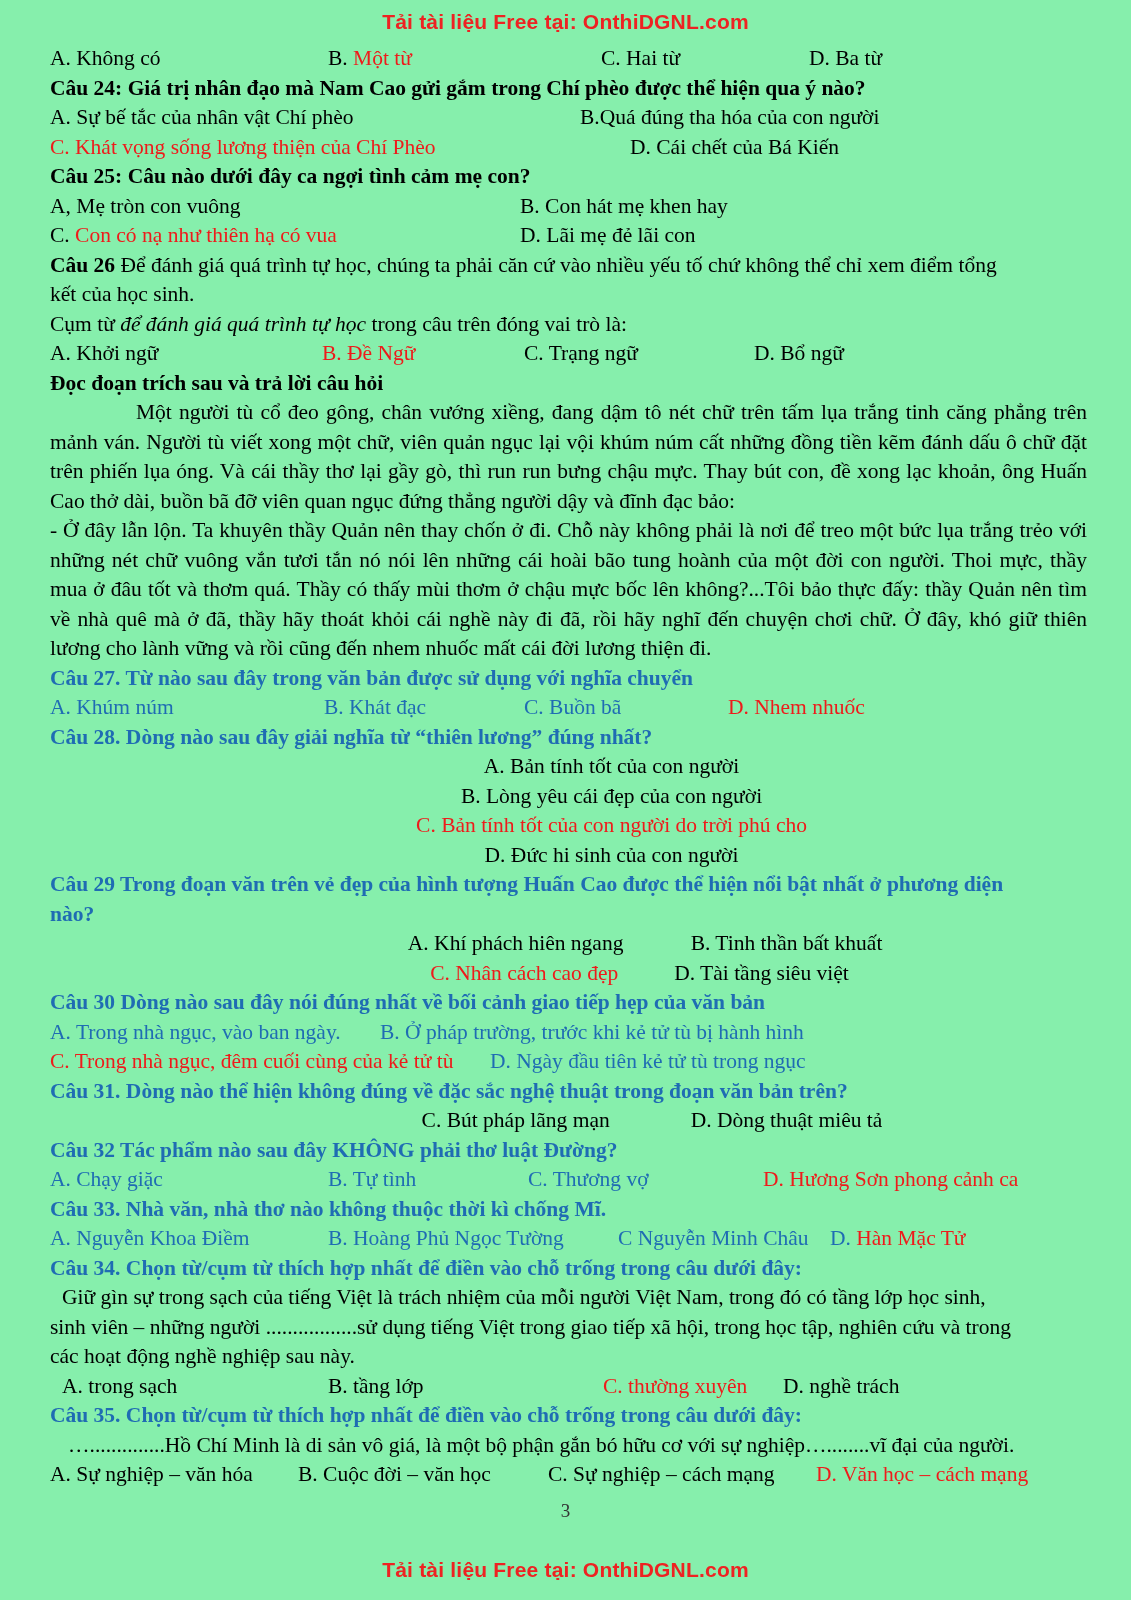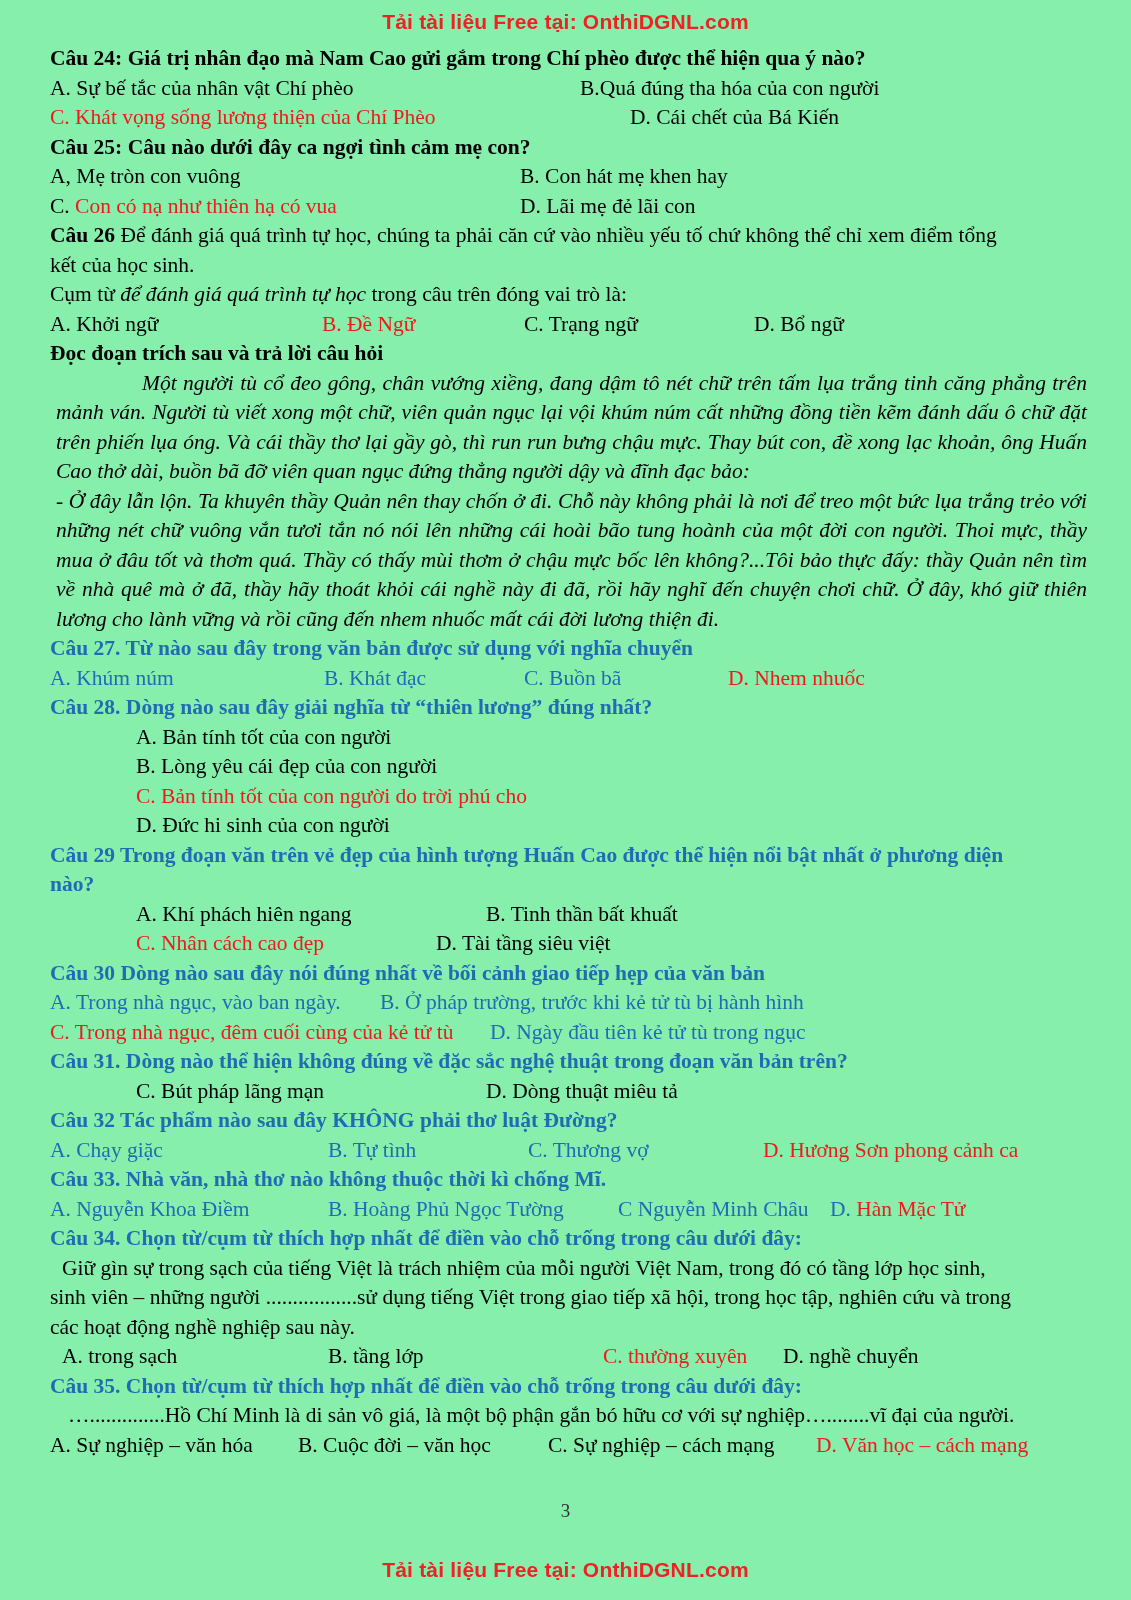--- a/index.html
+++ b/index.html
@@ -36,46 +36,47 @@
     font-size: 21.5px;
     line-height: 29.5px;
   }
   .ln { white-space: nowrap; }
   .wrap { white-space: normal; }
   .b { font-weight: bold; }
   .i { font-style: italic; }
   .red { color: #ee1b1b; }
   .blue { color: #1f6cb3; }
   .blk { color: #000000; }
-  .indent-1 { padding-left: 86px; }
+  .indent-1 { padding-left: 86px; text-align: center; }
   .para-indent { text-indent: 86px; }
   .passage {
-    font-style: italic;
     text-align: justify;
     line-height: 29.5px;
-    margin-left: 6px;
   }
   .pagenum {
     position: absolute;
     left: 0; right: 0;
     top: 1500px;
     text-align: center;
     font-size: 19px;
     color: #333;
   }
 </style>
 </head>
 <body>
 
 <div class="page">
 
   <div class="watermark watermark-top">Tải tài liệu Free tại: OnthiDGNL.com</div>
 
   <div class="content">
 
+    <div class="ln">
+      <span style="display:inline-block;width:278px">A. Không có</span><span style="display:inline-block;width:273px"><span class="blk">B. </span><span class="red">Một từ</span></span><span style="display:inline-block;width:208px">C. Hai từ</span><span>D. Ba từ</span>
+    </div>
 
     <div class="ln b">Câu 24: Giá trị nhân đạo mà Nam Cao gửi gắm trong Chí phèo được thể hiện qua ý nào?</div>
     <div class="ln">
       <span style="display:inline-block;width:530px">A. Sự bế tắc của nhân vật Chí phèo</span><span>B.Quá đúng tha hóa của con người</span>
     </div>
     <div class="ln">
       <span class="red" style="display:inline-block;width:580px">C. Khát vọng sống lương thiện của Chí Phèo</span><span>D. Cái chết của Bá Kiến</span>
     </div>
 
     <div class="ln b">Câu 25: Câu nào dưới đây ca ngợi tình cảm mẹ con?</div>
@@ -142,21 +143,21 @@
     <div class="ln b blue">Câu 33. Nhà văn, nhà thơ nào không thuộc thời kì chống Mĩ.</div>
     <div class="ln">
       <span class="blue" style="display:inline-block;width:278px">A. Nguyễn Khoa Điềm</span><span class="blue" style="display:inline-block;width:290px">B. Hoàng Phủ Ngọc Tường</span><span class="blue" style="display:inline-block;width:212px">C Nguyễn Minh Châu</span><span><span class="blue">D. </span><span class="red">Hàn Mặc Tử</span></span>
     </div>
 
     <div class="ln b blue">Câu 34. Chọn từ/cụm từ thích hợp nhất để điền vào chỗ trống trong câu dưới đây:</div>
     <div class="ln" style="padding-left:12px">Giữ gìn sự trong sạch của tiếng Việt là trách nhiệm của mỗi người Việt Nam, trong đó có tầng lớp học sinh,</div>
     <div class="ln">sinh viên – những người .................sử dụng tiếng Việt trong giao tiếp xã hội, trong học tập, nghiên cứu và trong</div>
     <div class="ln">các hoạt động nghề nghiệp sau này.</div>
     <div class="ln" style="padding-left:12px">
-      <span style="display:inline-block;width:266px">A. trong sạch</span><span style="display:inline-block;width:275px">B. tầng lớp</span><span class="red" style="display:inline-block;width:180px">C. thường xuyên</span><span>D. nghề chuyển</span>
+      <span style="display:inline-block;width:266px">A. trong sạch</span><span style="display:inline-block;width:275px">B. tầng lớp</span><span class="red" style="display:inline-block;width:180px">C. thường xuyên</span><span>D. nghề trách</span>
     </div>
 
     <div class="ln b blue">Câu 35. Chọn từ/cụm từ thích hợp nhất để điền vào chỗ trống trong câu dưới đây:</div>
     <div class="ln" style="padding-left:18px">…..............Hồ Chí Minh là di sản vô giá, là một bộ phận gắn bó hữu cơ với sự nghiệp…........vĩ đại của người.</div>
     <div class="ln">
       <span style="display:inline-block;width:248px">A. Sự nghiệp – văn hóa</span><span style="display:inline-block;width:250px">B. Cuộc đời – văn học</span><span style="display:inline-block;width:268px">C. Sự nghiệp – cách mạng</span><span class="red">D. Văn học – cách mạng</span>
     </div>
 
   </div>
 

